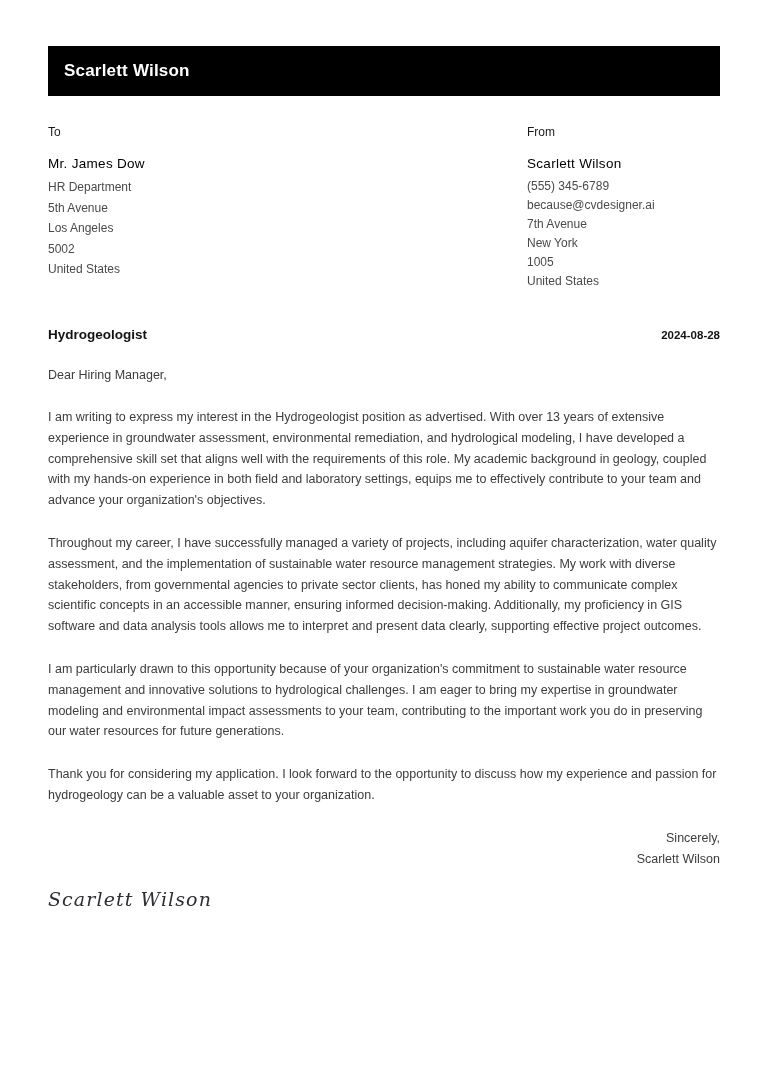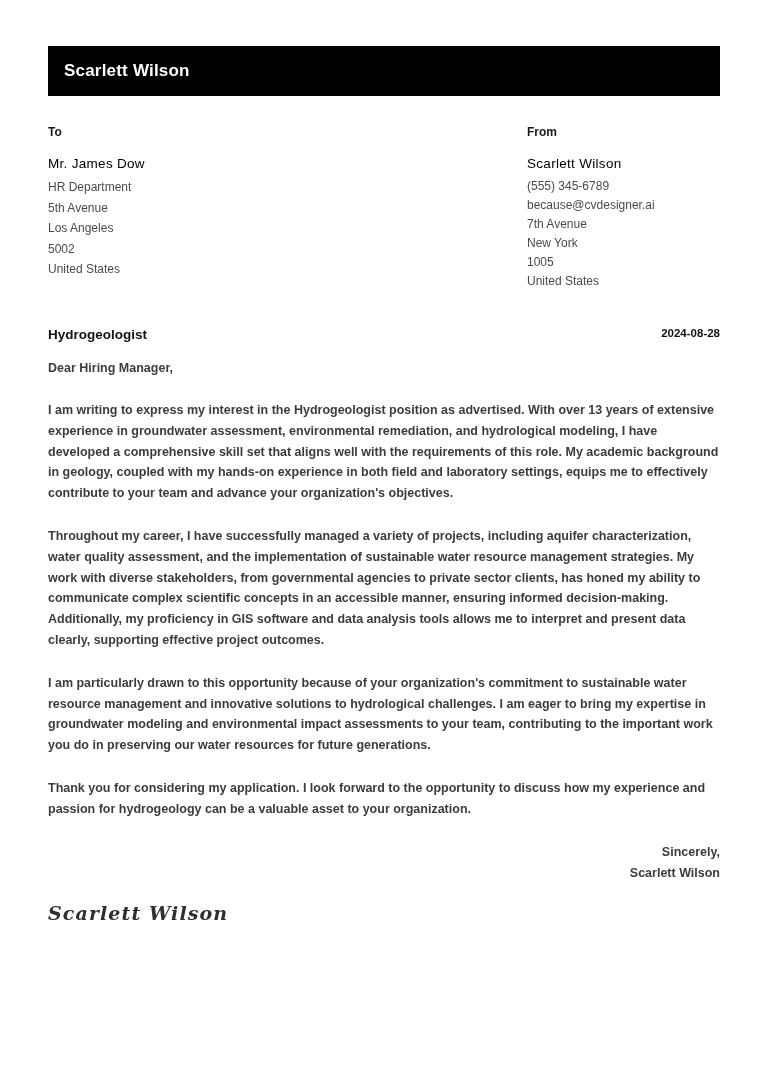--- a/index.html
+++ b/index.html
@@ -50,21 +50,21 @@
   .address-block {
     margin-top: 29px;
     display: flex;
     align-items: flex-start;
   }
   .addr-col-to { width: 479px; }
   .addr-col-from { width: 193px; }
 
   .addr-heading {
     font-size: 12px;
-    font-weight: bold;
+    font-weight: normal;
     color: #1a1a1a;
     margin-bottom: 17px;
   }
   .addr-name {
     font-size: 13.5px;
     font-weight: normal;
     color: #000000;
     margin-bottom: 6px;
     letter-spacing: 0.3px;
   }
@@ -73,35 +73,35 @@
     color: #4a4a4a;
     line-height: 20.5px;
   }
   .addr-col-from .addr-line { line-height: 19px; }
 
   
   .subject-row {
     margin-top: 36px;
     display: flex;
     justify-content: space-between;
-    align-items: flex-start;
+    align-items: center;
   }
   .subject-title {
     font-size: 13.5px;
     font-weight: bold;
     color: #131313;
   }
   .subject-date {
     font-size: 11.5px;
     font-weight: bold;
     color: #131313;
   }
 
   
-  .letter-body { margin-top: 16px; font-weight: bold; }
+  .letter-body { margin-top: 23px; }
   .salutation {
     font-size: 12.5px;
     color: #3c3c3c;
     line-height: 20px;
   }
   .para {
     font-size: 12.5px;
     color: #3c3c3c;
     line-height: 20.8px;
     text-align: left;

